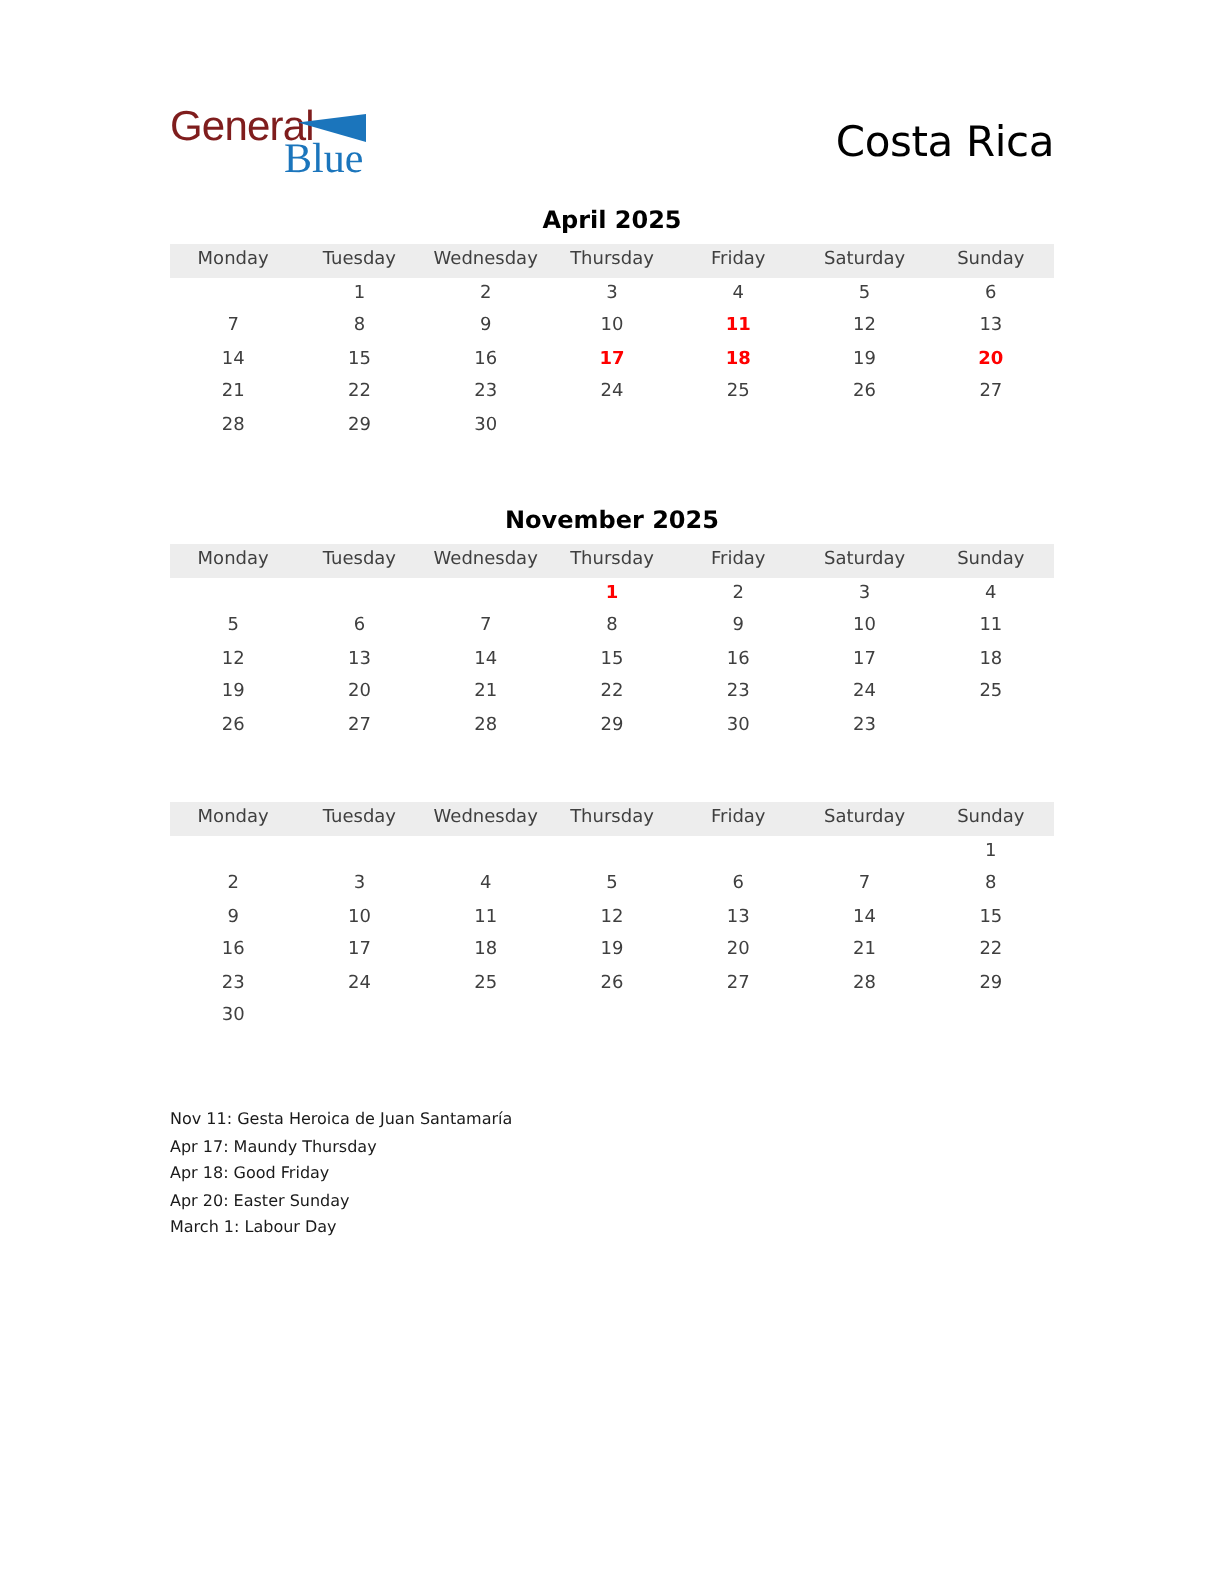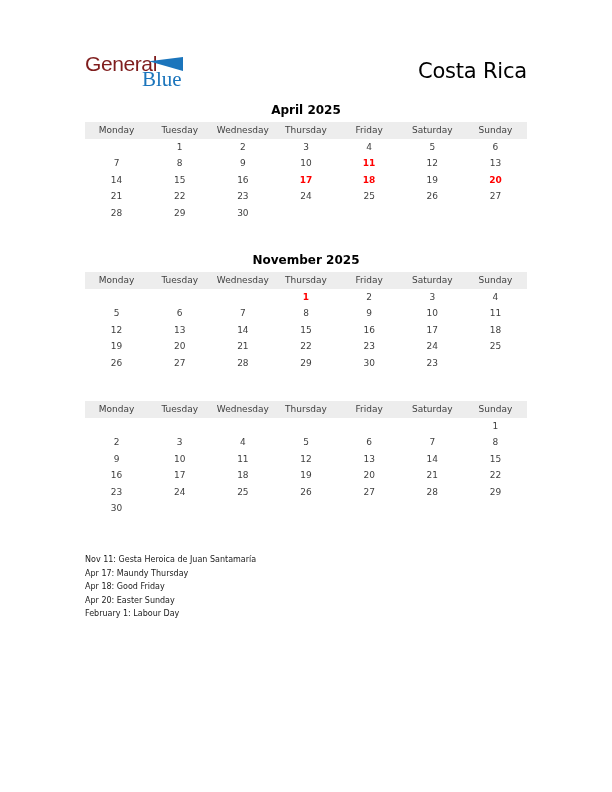--- a/index.html
+++ b/index.html
@@ -266,16 +266,16 @@
           <div class="date-cell"></div>
         </div>
       </div>
     </div>
 
   <div class="holidays">
     <div class="holiday-line">Nov 11: Gesta Heroica de Juan Santamaría</div>
     <div class="holiday-line">Apr 17: Maundy Thursday</div>
     <div class="holiday-line">Apr 18: Good Friday</div>
     <div class="holiday-line">Apr 20: Easter Sunday</div>
-    <div class="holiday-line">February 1: Labour Day</div>
+    <div class="holiday-line">March 1: Labour Day</div>
   </div>
 
 </div>
 
 </body></html>

